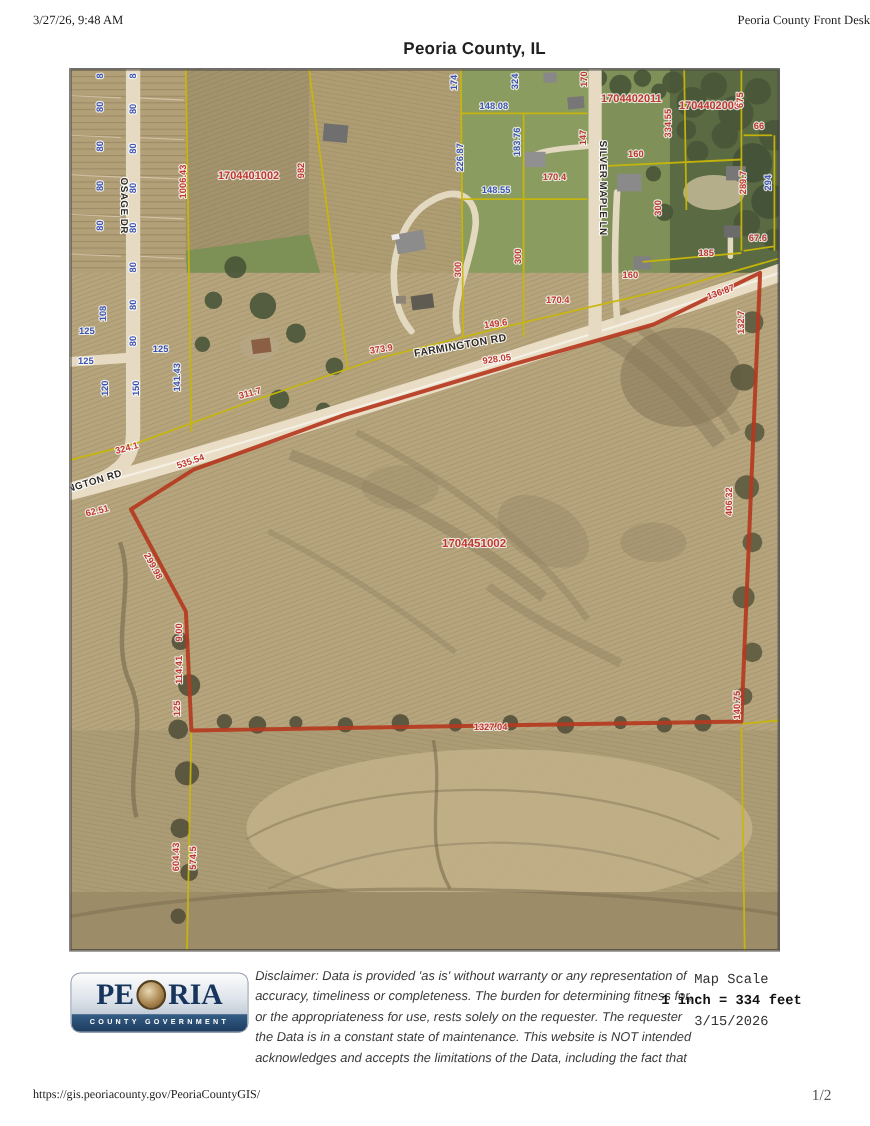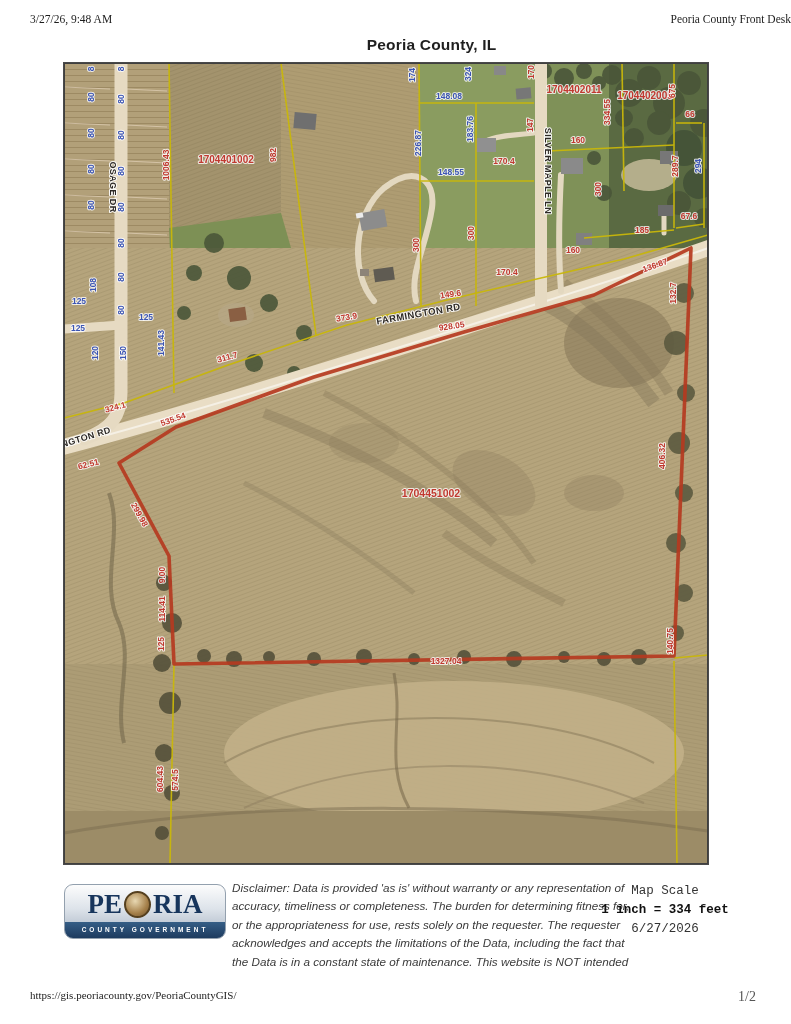--- a/index.html
+++ b/index.html
@@ -317,25 +317,25 @@
       <span class="seal"></span>
       <span>RIA</span>
     </div>
     <div class="logo-band">COUNTY GOVERNMENT</div>
   </div>
 
   <div class="disclaimer">
     <div>Disclaimer: Data is provided 'as is' without warranty or any representation of</div>
     <div>accuracy, timeliness or completeness. The burden for determining fitness for,</div>
     <div>or the appropriateness for use, rests solely on the requester. The requester</div>
+    <div>the Data is in a constant state of maintenance. This website is NOT intended</div>
     <div>acknowledges and accepts the limitations of the Data, including the fact that</div>
-    <div>the Data is in a constant state of maintenance. This website is NOT intended</div>
   </div>
 
   <div class="scale-block">
     <div class="scale-label">Map Scale</div>
     <div class="scale-value">1 inch = 334 feet</div>
-    <div class="scale-date">6/27/2026</div>
+    <div class="scale-date">3/15/2026</div>
   </div>
 
   <div class="chrome ftr-url">https://gis.peoriacounty.gov/PeoriaCountyGIS/</div>
   <div class="chrome ftr-page">1/2</div>
 </div>
 
 </body></html>

